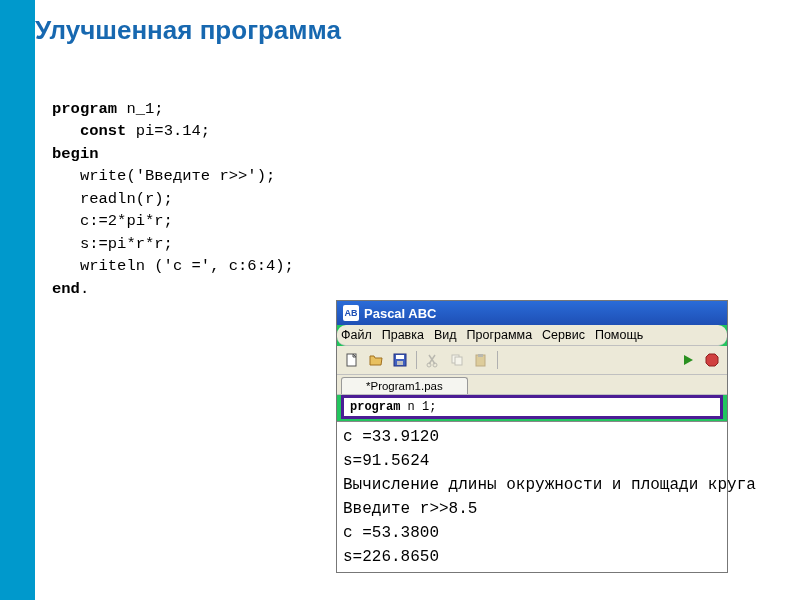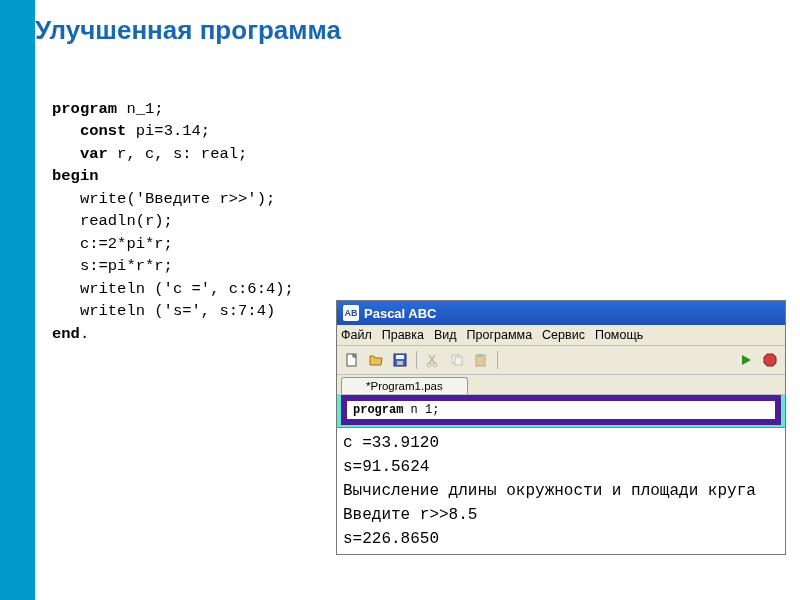--- a/index.html
+++ b/index.html
@@ -38,23 +38,23 @@
       line-height: 1.45;
       color: #000;
       margin-top: 40px;
     }
     .code-block .kw { font-weight: bold; }
     .code-block .line { white-space: pre; }
     .ide-window {
       position: absolute;
       left: 336px;
       top: 300px;
-      width: 450px;
+      width: 392px;
       border: 1px solid #777;
-      background: #5eead4;
+      background: #22c55e;
       font-family: "Tahoma", Arial, sans-serif;
       font-size: 12px;
     }
     .ide-titlebar {
       background: linear-gradient(to bottom, #2a6cd8, #1e4fb5);
       color: #fff;
       padding: 4px 6px;
       display: flex;
       align-items: center;
       gap: 5px;
@@ -73,20 +73,21 @@
       font-weight: bold;
       border-radius: 2px;
     }
     .ide-menubar {
       background: #ece9d8;
       padding: 3px 4px;
       display: flex;
       gap: 10px;
       border-bottom: 1px solid #c0c0c0;
       font-size: 12.5px;
+      border-radius: 9px;
     }
     .ide-menubar span { cursor: default; }
     .ide-toolbar {
       background: #ece9d8;
       padding: 3px 4px;
       display: flex;
       align-items: center;
       gap: 2px;
       border-bottom: 1px solid #c0c0c0;
     }
@@ -113,21 +114,21 @@
     }
     .ide-tab-item {
       background: #f5f5f0;
       border: 1px solid #999;
       border-bottom: none;
       padding: 2px 24px;
       border-radius: 3px 3px 0 0;
     }
     .ide-code {
       background: #fff;
-      border: 6px solid #4c1d95;
+      border: 3px solid #4c1d95;
       margin: 0 4px 2px 4px;
       padding: 2px 6px;
       font-family: "Courier New", monospace;
       font-size: 12px;
     }
     .ide-code .kw2 { font-weight: bold; }
     .ide-output {
       background: #fff;
       border-top: 1px solid #888;
       padding: 3px 6px;
@@ -140,28 +141,26 @@
 </head>
 <body>
 
 <div class="left-bar"></div>
 
 <div class="title">Улучшенная программа</div>
 
 <div class="code-block">
   <div class="line"><span class="kw">program</span><span> n_1;</span></div>
   <div class="line"><span class="kw">   const</span><span> pi=3.14;</span></div>
-  <div class="line"><span class="kw">   var</span><span> r, c, s: real;</span></div>
   <div class="line"><span class="kw">begin</span></div>
   <div class="line">   write('Введите r&gt;&gt;');</div>
   <div class="line">   readln(r);</div>
   <div class="line">   c:=2*pi*r;</div>
   <div class="line">   s:=pi*r*r;</div>
   <div class="line">   writeln ('c =', c:6:4);</div>
-  <div class="line">   writeln ('s=', s:7:4)</div>
   <div class="line"><span class="kw">end</span><span>.</span></div>
 </div>
 
 <div class="ide-window">
   <div class="ide-titlebar">
     <div class="icon-box">AB</div>
     <span>Pascal ABC</span>
   </div>
   <div class="ide-menubar">
     <span>Файл</span>
@@ -227,15 +226,16 @@
     <div class="ide-tab-item">*Program1.pas</div>
   </div>
   <div class="ide-code">
     <span class="kw2">program</span><span> n 1;</span>
   </div>
   <div class="ide-output">
     <div>c =33.9120</div>
     <div>s=91.5624</div>
     <div>Вычисление длины окружности и площади круга</div>
     <div>Введите r&gt;&gt;8.5</div>
+    <div>c =53.3800</div>
     <div>s=226.8650</div>
   </div>
 </div>
 
 </body></html>

